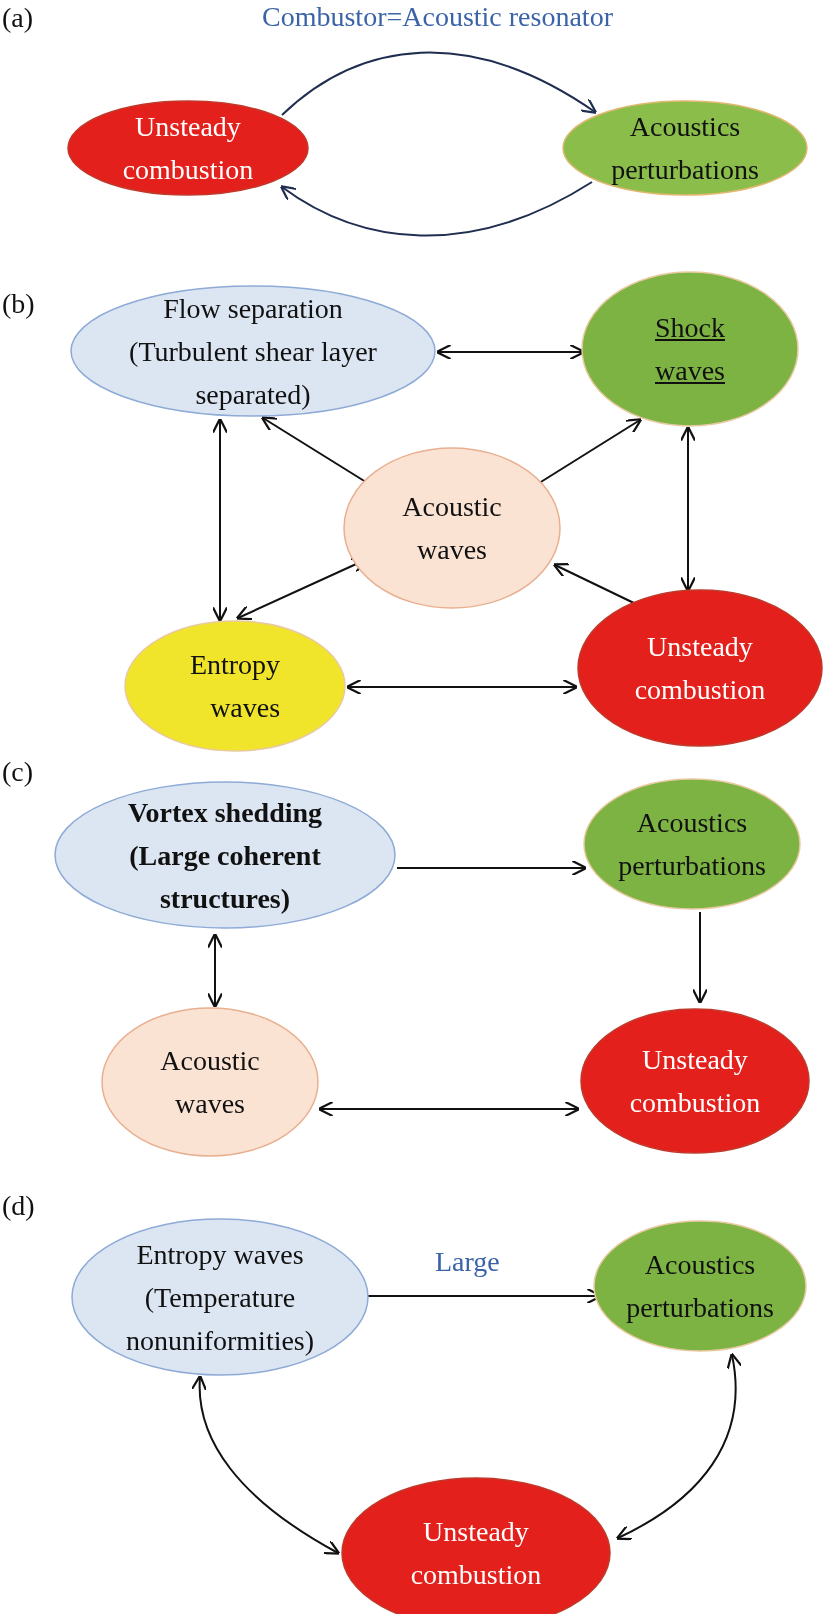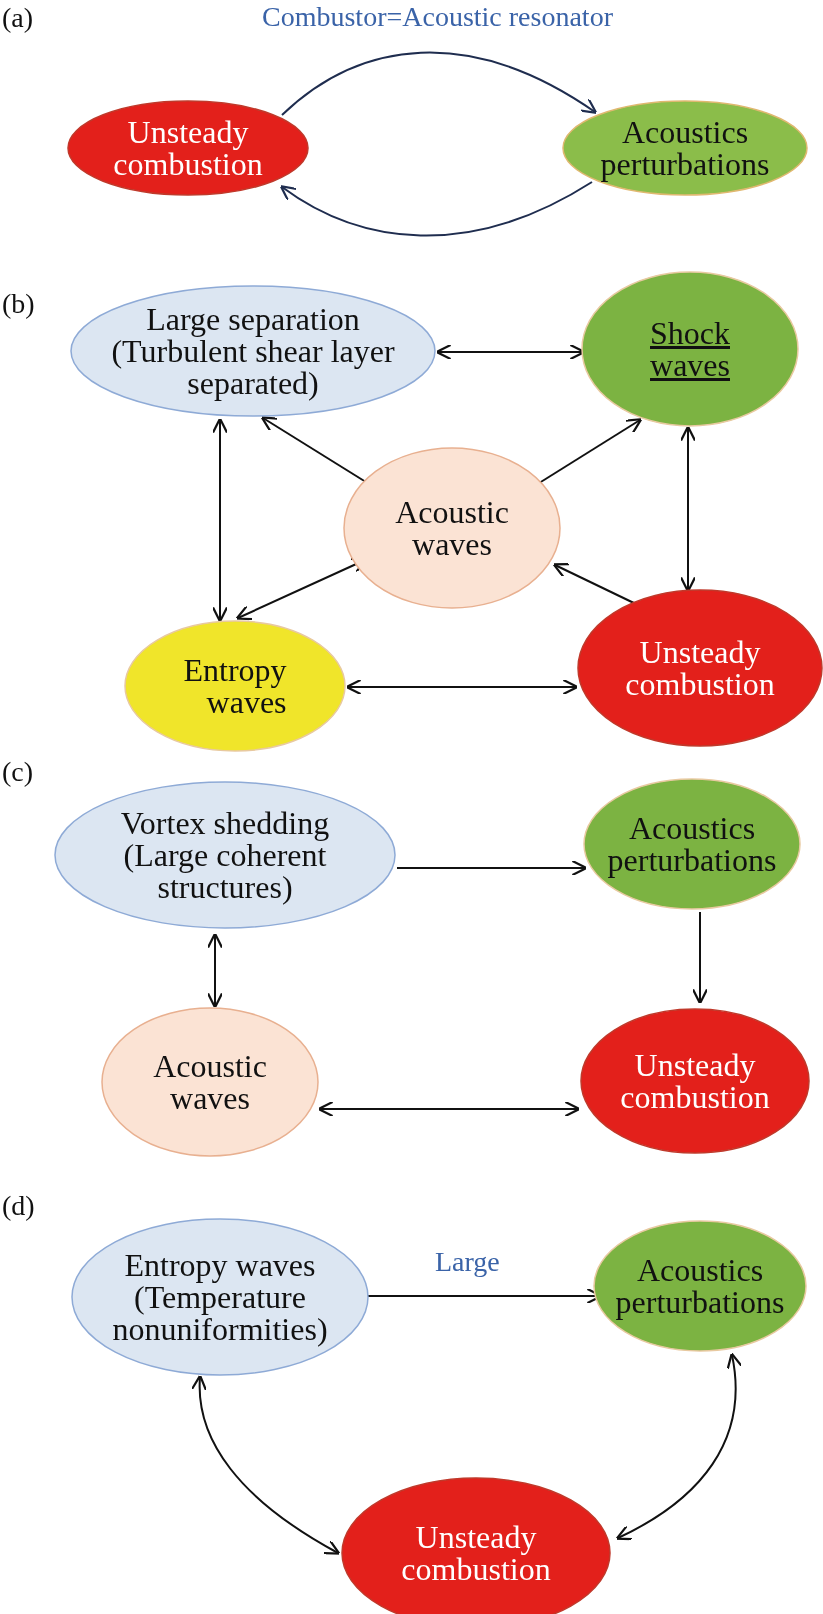--- a/index.html
+++ b/index.html
@@ -1,20 +1,20 @@
 <!DOCTYPE html>
 <html><head>
 <meta charset="utf-8">
 <style>
   html, body { margin: 0; padding: 0; background: #ffffff; }
   body { width: 823px; height: 1614px; position: relative; overflow: hidden; font-family: "Liberation Serif", "DejaVu Serif", serif; }
   #canvas { position: absolute; left: 0; top: 0; }
   .panel-label { position: absolute; font-size: 28px; color: #111; line-height: 1; }
   .caption { position: absolute; font-size: 28px; color: #3a63a8; line-height: 1; white-space: nowrap; }
-  .node-text { position: absolute; text-align: center; font-size: 32px; line-height: 32px; white-space: pre-line; display: flex; align-items: center; justify-content: center; }
+  .node-text { position: absolute; text-align: center; font-size: 28px; line-height: 43px; white-space: pre-line; display: flex; align-items: center; justify-content: center; }
 </style>
 </head>
 <body>
 
 <svg id="canvas" width="823" height="1614" viewBox="0 0 823 1614">
   <defs>
     <marker id="arrow-dark" viewBox="0 0 10 10" refX="9" refY="5" markerWidth="7" markerHeight="7" orient="auto-start-reverse">
       <path d="M0,0 L10,5 L0,10" fill="none" stroke="#111" stroke-width="1.6"></path>
     </marker>
     <marker id="arrow-navy" viewBox="0 0 10 10" refX="9" refY="5" markerWidth="7" markerHeight="7" orient="auto-start-reverse">
@@ -64,32 +64,32 @@
 <div class="panel-label" style="left:2px;top:1192px;">(d)</div>
 
 <div class="caption" style="left:262px;top:3px;font-family:Liberation Serif, serif;">Combustor=Acoustic resonator</div>
 <div class="caption" style="left:435px;top:1248px;">Large</div>
 
 <div id="text-layer">
     <div class="node-text" style="left: 68px; top: 101px; width: 240px; height: 94px; color: rgb(255, 255, 255);">Unsteady
 combustion</div>
     <div class="node-text" style="left: 563px; top: 101px; width: 244px; height: 94px; color: rgb(17, 17, 17);">Acoustics
 perturbations</div>
-    <div class="node-text" style="left: 71px; top: 286px; width: 364px; height: 130px; color: rgb(17, 17, 17);">Large separation
+    <div class="node-text" style="left: 71px; top: 286px; width: 364px; height: 130px; color: rgb(17, 17, 17);">Flow separation
 (Turbulent shear layer
 separated)</div>
     <div class="node-text" style="left: 582px; top: 272px; width: 216px; height: 154px; color: rgb(17, 17, 17); text-decoration: underline;">Shock
 waves</div>
     <div class="node-text" style="left: 344px; top: 448px; width: 216px; height: 160px; color: rgb(17, 17, 17);">Acoustic
 waves</div>
     <div class="node-text" style="left: 125px; top: 621px; width: 220px; height: 130px; color: rgb(17, 17, 17); text-align: right;">Entropy
 waves</div>
     <div class="node-text" style="left: 578px; top: 590px; width: 244px; height: 156px; color: rgb(255, 255, 255);">Unsteady
 combustion</div>
-    <div class="node-text" style="left: 55px; top: 782px; width: 340px; height: 146px; color: rgb(17, 17, 17);">Vortex shedding
+    <div class="node-text" style="left: 55px; top: 782px; width: 340px; height: 146px; color: rgb(17, 17, 17); font-weight: bold;">Vortex shedding
 (Large coherent
 structures)</div>
     <div class="node-text" style="left: 584px; top: 779px; width: 216px; height: 130px; color: rgb(17, 17, 17);">Acoustics
 perturbations</div>
     <div class="node-text" style="left: 102px; top: 1008px; width: 216px; height: 148px; color: rgb(17, 17, 17);">Acoustic
 waves</div>
     <div class="node-text" style="left: 581px; top: 1009px; width: 228px; height: 144px; color: rgb(255, 255, 255);">Unsteady
 combustion</div>
     <div class="node-text" style="left: 72px; top: 1219px; width: 296px; height: 156px; color: rgb(17, 17, 17);">Entropy waves
 (Temperature

